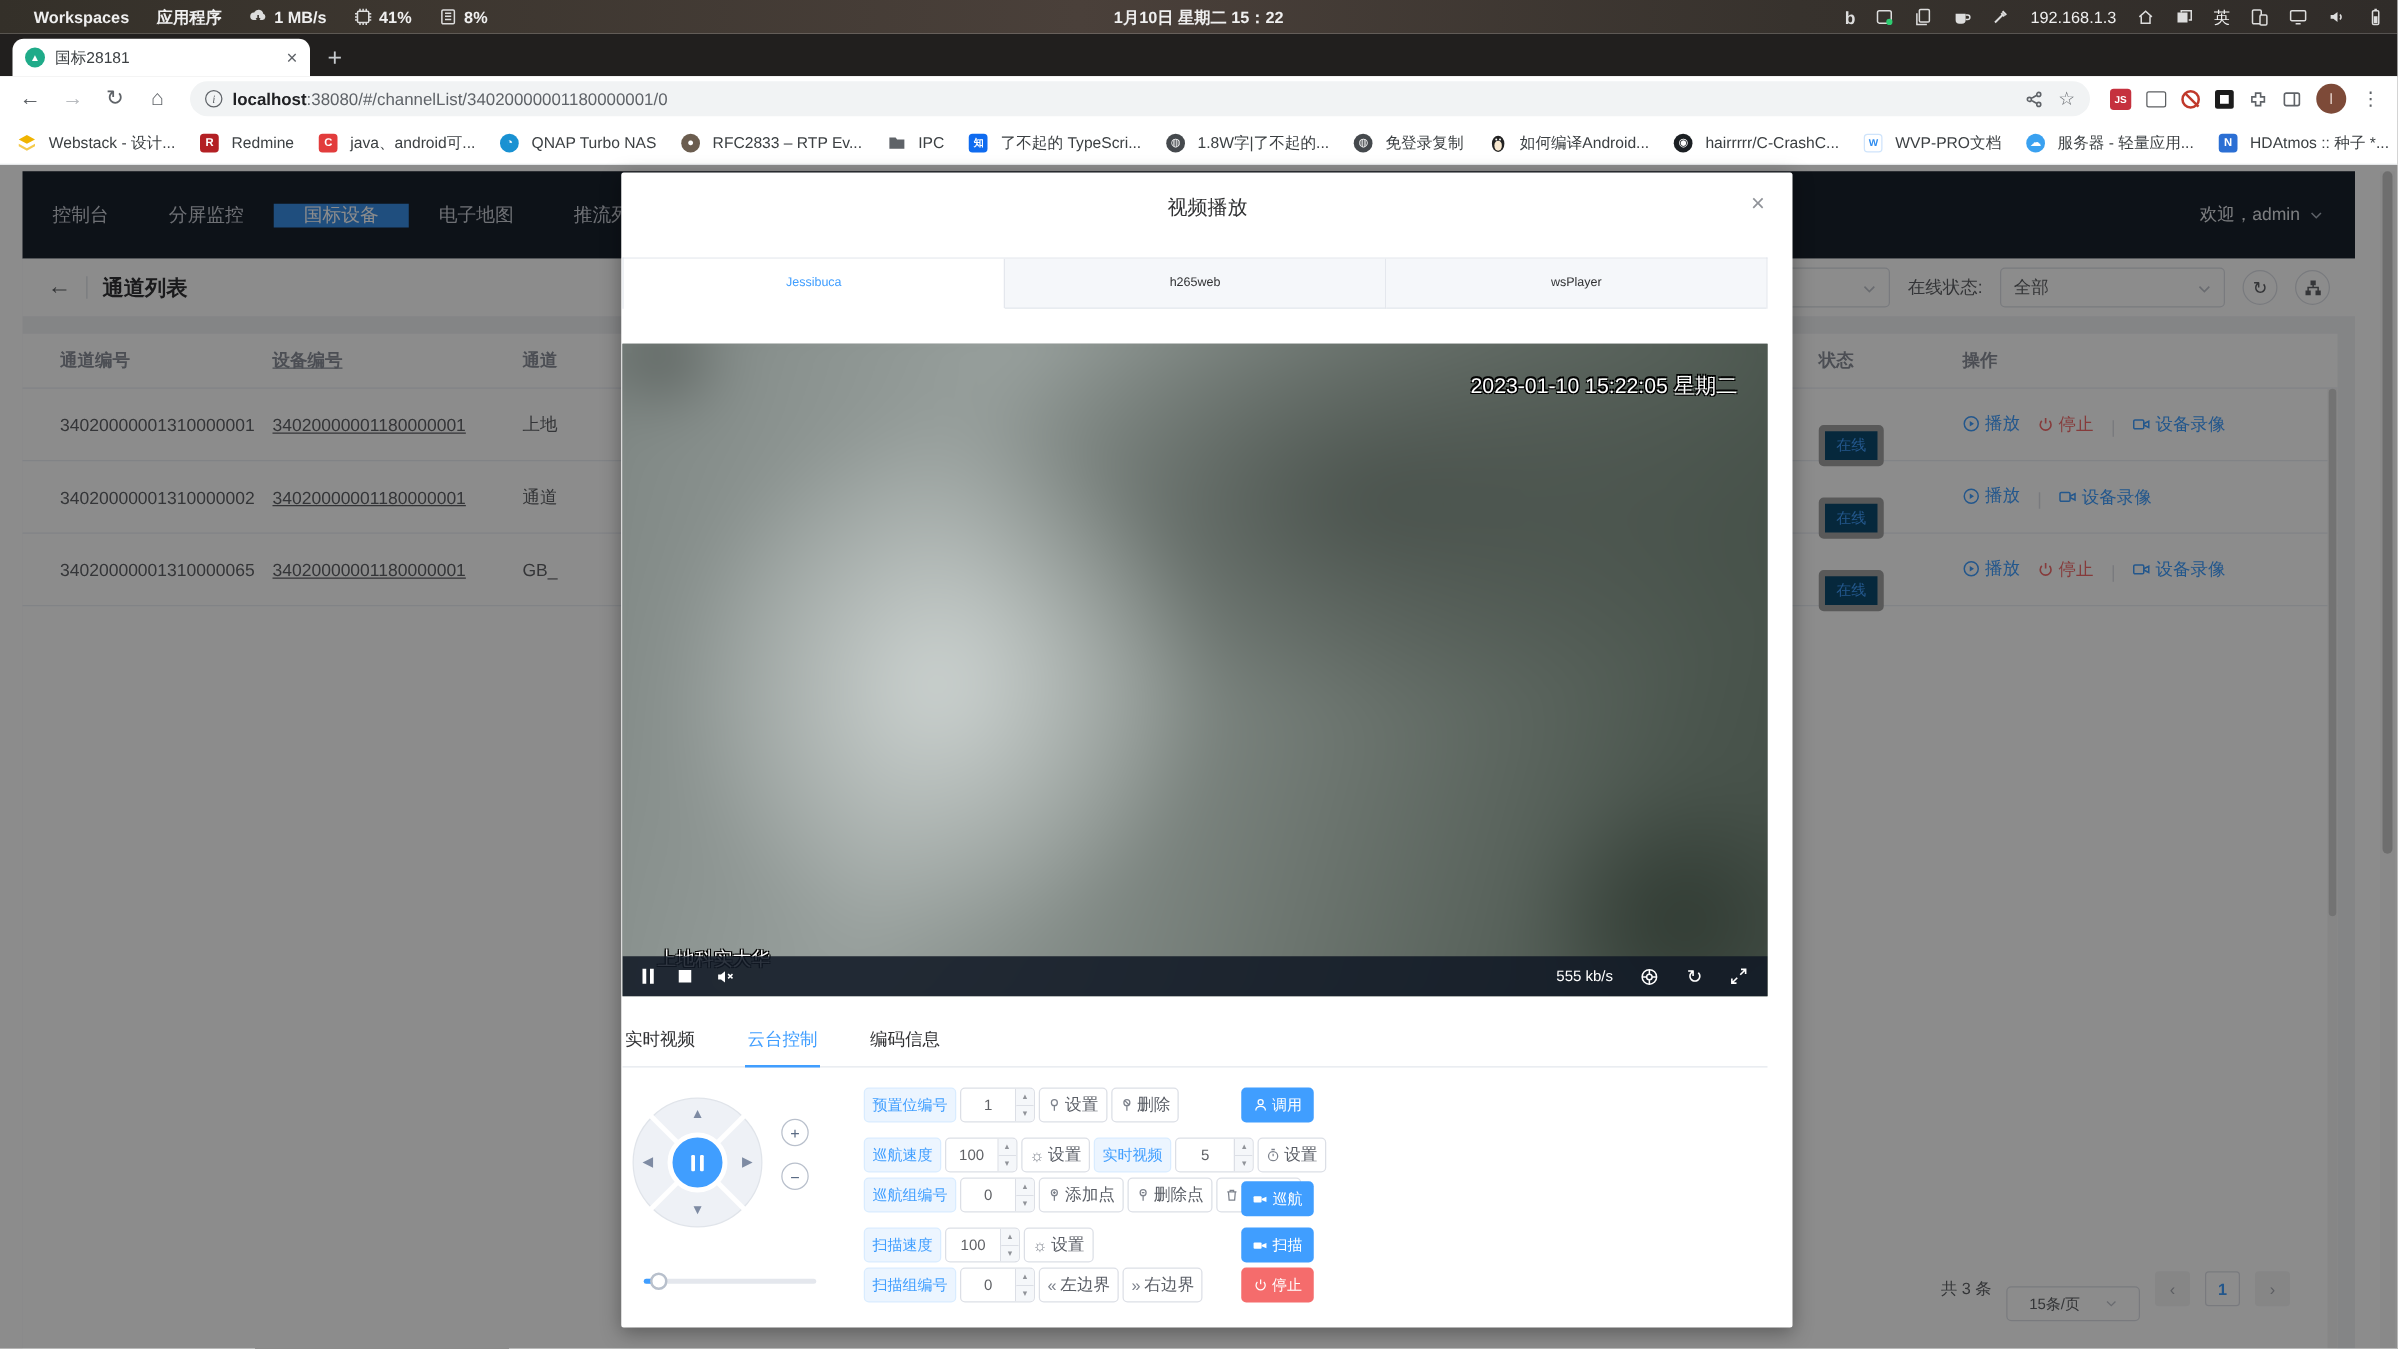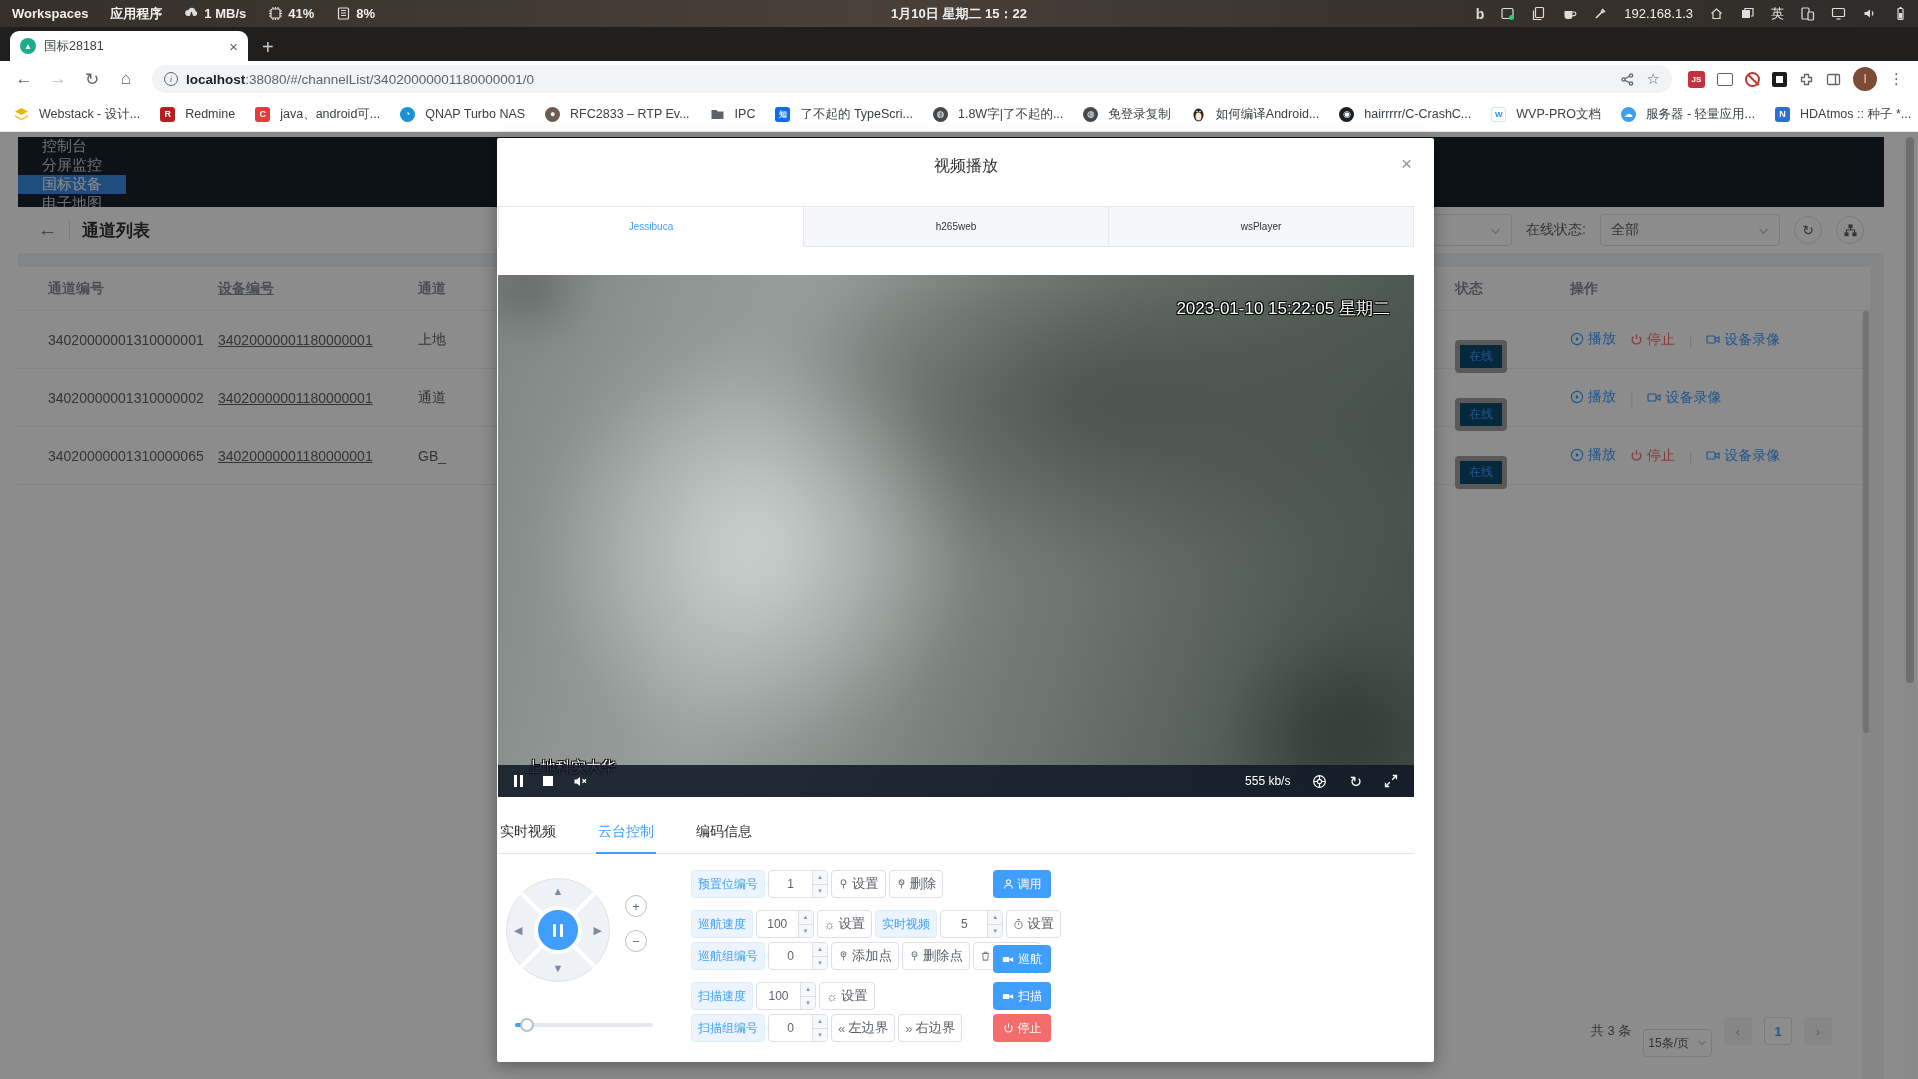--- a/index.html
+++ b/index.html
@@ -3,21 +3,21 @@
 <meta charset="utf-8">
 <style>
   *{margin:0;padding:0;box-sizing:border-box;}
   html,body{width:1918px;height:1079px;overflow:hidden;}
   body{font-family:"Liberation Sans","DejaVu Sans",sans-serif;background:#fff;position:relative;}
   .i{display:inline-block;vertical-align:middle;}
   svg{display:block;}
 
   
   .osbar{height:27px;background:linear-gradient(90deg,#343029 0%,#4a403a 45%,#37322d 75%,#302c29 100%);
-    display:flex;align-items:center;color:#efefef;font-size:13px;position:relative;}
+    display:flex;align-items:center;color:#efefef;font-size:13px;position:relative;padding-left:15px;}
   .os-left{display:flex;align-items:center;gap:22px;padding-left:12px;}
   .os-left .b{font-weight:bold;}
   .osgrp{display:flex;align-items:center;gap:5px;font-weight:bold;}
   .os-clock{position:absolute;left:0;right:0;text-align:center;font-weight:bold;}
   .os-right{margin-left:auto;display:flex;align-items:center;gap:16px;padding-right:10px;position:relative;z-index:2;}
   .os-right svg,.os-left svg{stroke:#ddd;fill:none;stroke-width:1.2;}
   .oico{width:15px;height:15px;}
 
   
   .tabstrip{height:34px;background:#211f1e;display:flex;align-items:flex-end;padding-left:10px;}
@@ -47,21 +47,21 @@
   .menu3{color:#5f6368;font-size:15px;letter-spacing:0;}
 
   
   .bkbar{height:35px;background:#fff;display:flex;align-items:center;gap:20px;padding:0 14px;border-bottom:1px solid #e4e6e8;font-size:12.5px;color:#3c4043;white-space:nowrap;}
   .bk{display:flex;align-items:center;gap:10px;}
   .bico{width:15px;height:15px;border-radius:3px;display:inline-flex;align-items:center;justify-content:center;color:#fff;font-size:9px;font-weight:bold;flex:none;}
   .bk-overflow{margin-left:auto;color:#5f6368;font-size:14px;}
 
   
   .page{position:absolute;top:132px;left:0;right:0;bottom:0;background:#fff;}
-  .appnav{position:absolute;top:5px;left:18px;right:34px;height:70px;background:#18212d;display:flex;align-items:flex-start;color:#c8ccd4;font-size:15px;flex-direction:column;}
+  .appnav{position:absolute;top:5px;left:18px;right:34px;height:70px;background:#18212d;display:flex;align-items:center;color:#c8ccd4;font-size:15px;}
   .navitem{display:flex;align-items:center;padding:0 24px;}
   .navitem.act{background:#3a8ee6;color:#fff;}
   .welcome{margin-left:auto;display:flex;align-items:center;gap:8px;padding-right:26px;color:#e3e6ea;font-size:14px;}
   .appbody{position:absolute;top:75px;left:18px;right:34px;bottom:0;background:#f0f2f5;}
   .phead{height:46px;background:#fff;display:flex;align-items:center;padding:0 20px;gap:12px;}
   .backarr{font-size:19px;color:#606266;}
   .pdiv{width:1px;height:18px;background:#dcdfe6;}
   .ptitle{font-size:17px;font-weight:bold;color:#303133;}
   .phr{margin-left:auto;display:flex;align-items:center;gap:14px;}
   .sel{height:32px;border:1px solid #dcdfe6;border-radius:4px;background:#fff;display:flex;align-items:center;padding:0 10px;color:#606266;font-size:14px;gap:8px;}
@@ -72,21 +72,21 @@
   .trow{display:flex;align-items:center;height:58px;border-bottom:1px solid #ebeef5;font-size:14px;color:#606266;}
   .trow.hd{height:44px;color:#8a8f99;font-weight:bold;}
   .c1{width:200px;padding-left:30px;}.c2{width:200px;text-decoration:underline;}.c3{flex:1;}.c4{width:115px;}.c5{width:300px;}
   .tag{display:inline-block;padding:3px 9px;font-size:12px;color:#409eff;background:#0c4a6e;border:5px solid #a3a3a3;border-radius:4px;margin-top:33px;}
   .op{display:inline-flex;align-items:center;gap:4px;color:#409eff;margin-right:10px;font-size:14px;}
   .op.red{color:#f56c6c;}
   .opsep{color:#dcdfe6;margin-right:10px;}
   .tscroll{position:absolute;right:0;top:44px;bottom:0;width:8px;background:#f5f5f5;}
   .tscroll i{position:absolute;top:0;left:1px;width:6px;height:55%;background:#d2d2d2;border-radius:3px;}
   .pgn{position:absolute;right:38px;bottom:22px;display:flex;align-items:center;gap:12px;font-size:13px;color:#606266;}
-  .pgsel{height:28px;border:1px solid #dcdfe6;border-radius:4px;display:flex;align-items:center;gap:8px;padding:0 4px;font-size:12px;color:#606266;background:#fff;margin-top:24px;}
+  .pgsel{height:28px;border:1px solid #dcdfe6;border-radius:4px;display:flex;align-items:center;gap:20px;padding:0 17px;font-size:12px;color:#606266;background:#fff;margin-top:24px;}
   .pbox{width:28px;height:28px;border-radius:3px;display:flex;align-items:center;justify-content:center;font-size:13px;}
   .pbox.arr{background:#f4f4f5;color:#a8abb2;}
   .pbox.cur{background:#fff;border:1px solid #dcdfe6;color:#409eff;font-weight:bold;}
   .pagescroll{position:absolute;right:2px;top:5px;bottom:0;width:12px;background:#fafafa;}
   .pagescroll i{position:absolute;left:2px;top:0;width:8px;height:58%;background:#c9c9c9;border-radius:4px;}
   .overlay{position:absolute;inset:0;background:rgba(0,0,0,0.45);}
 
   
   .modal{position:absolute;left:497px;top:6px;width:937px;height:924px;background:#fff;border-radius:2px;
     box-shadow:0 4px 16px rgba(0,0,0,.35);z-index:10;padding:18px 0 0 1px;}

